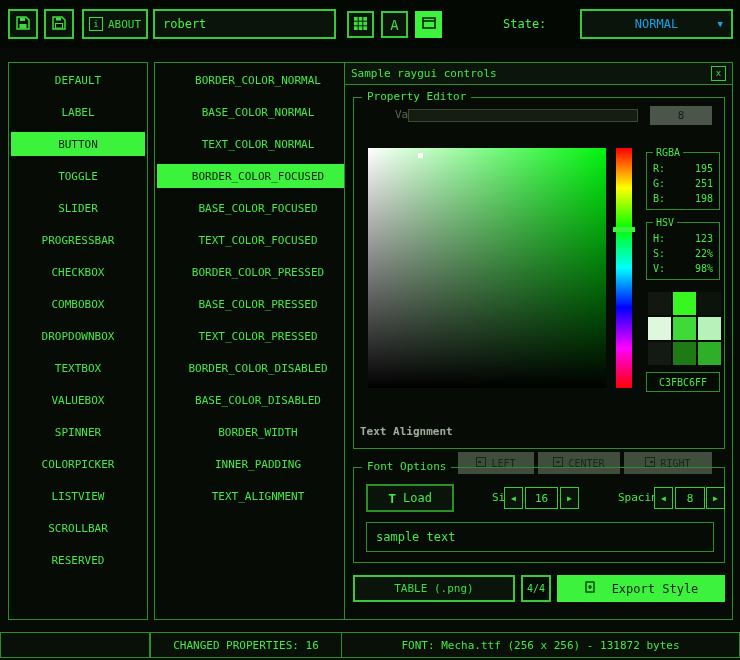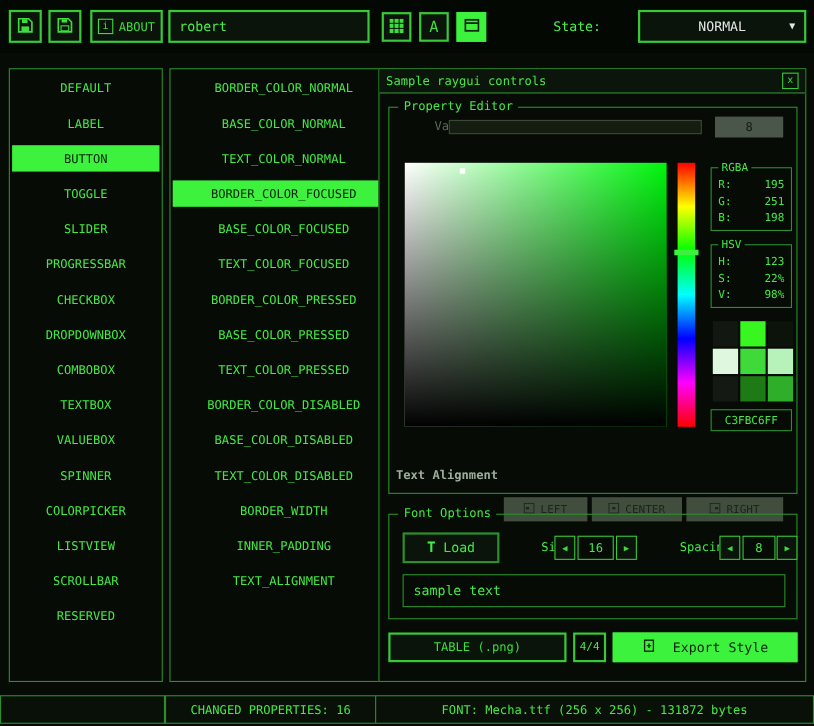--- a/index.html
+++ b/index.html
@@ -33,21 +33,21 @@
     display:inline-flex; align-items:center; justify-content:center; font-size:9px;
   }
   .name-input {
     position:absolute; left:153px; top:9px; width:183px; height:30px;
     background:#0a140a; border:2px solid #38c838; color:#49ef49;
     font-family:inherit; font-size:12px; padding:0 8px; outline:none;
   }
   .state-label { position:absolute; left:503px; top:17px; font-size:12px; }
   .state-dropdown {
     position:absolute; left:580px; top:9px; width:153px; height:30px;
-    border:2px solid #38c838; background:#0a140a; color:#e5e5e5;
+    border:2px solid #38c838; background:#0a140a; color:#0ea5e9;
     display:flex; align-items:center; justify-content:center; font-size:12px; cursor:pointer;
   }
   .dd-arrow { position:absolute; right:8px; font-size:9px; }
 
   
   .listview {
     position:absolute; top:62px; border:1px solid #2c8f2c;
     display:flex; flex-direction:column; padding:5px 2px; gap:8px;
   }
   .lv-left { left:8px;   width:140px; height:558px; }
@@ -239,22 +239,22 @@
   </header>
 
   <div class="listview lv-left">
       <div class="lv-item">DEFAULT</div>
       <div class="lv-item">LABEL</div>
       <div class="lv-item selected">BUTTON</div>
       <div class="lv-item">TOGGLE</div>
       <div class="lv-item">SLIDER</div>
       <div class="lv-item">PROGRESSBAR</div>
       <div class="lv-item">CHECKBOX</div>
+      <div class="lv-item">COMBOBOX</div>
       <div class="lv-item">DROPDOWNBOX</div>
-      <div class="lv-item">COMBOBOX</div>
       <div class="lv-item">TEXTBOX</div>
       <div class="lv-item">VALUEBOX</div>
       <div class="lv-item">SPINNER</div>
       <div class="lv-item">COLORPICKER</div>
       <div class="lv-item">LISTVIEW</div>
       <div class="lv-item">SCROLLBAR</div>
       <div class="lv-item">RESERVED</div>
     </div>
 
   <div class="listview lv-mid">
@@ -262,21 +262,20 @@
       <div class="lv-item">BASE_COLOR_NORMAL</div>
       <div class="lv-item">TEXT_COLOR_NORMAL</div>
       <div class="lv-item selected">BORDER_COLOR_FOCUSED</div>
       <div class="lv-item">BASE_COLOR_FOCUSED</div>
       <div class="lv-item">TEXT_COLOR_FOCUSED</div>
       <div class="lv-item">BORDER_COLOR_PRESSED</div>
       <div class="lv-item">BASE_COLOR_PRESSED</div>
       <div class="lv-item">TEXT_COLOR_PRESSED</div>
       <div class="lv-item">BORDER_COLOR_DISABLED</div>
       <div class="lv-item">BASE_COLOR_DISABLED</div>
-      <div class="lv-item">TEXT_COLOR_DISABLED</div>
       <div class="lv-item">BORDER_WIDTH</div>
       <div class="lv-item">INNER_PADDING</div>
       <div class="lv-item">TEXT_ALIGNMENT</div>
     </div>
 
   <section class="window">
     <div class="titlebar">
       <span class="title">Sample raygui controls</span>
       <button class="close-btn">
         <span>x</span>

